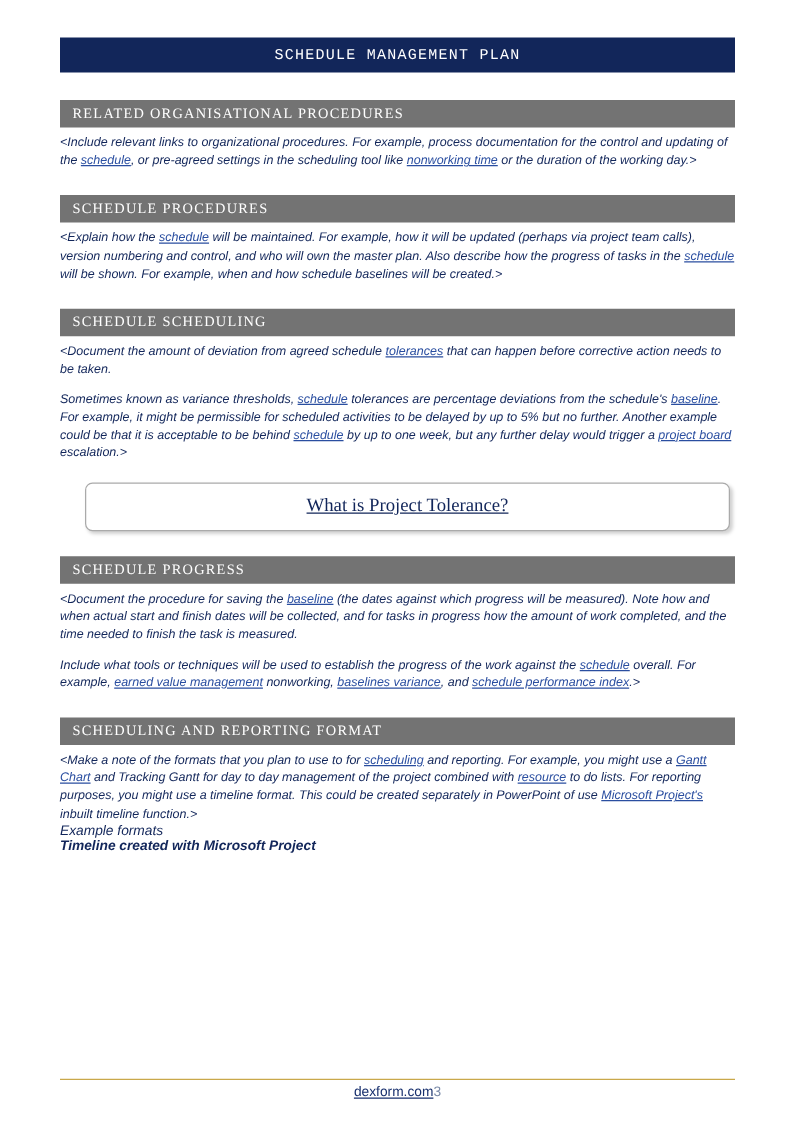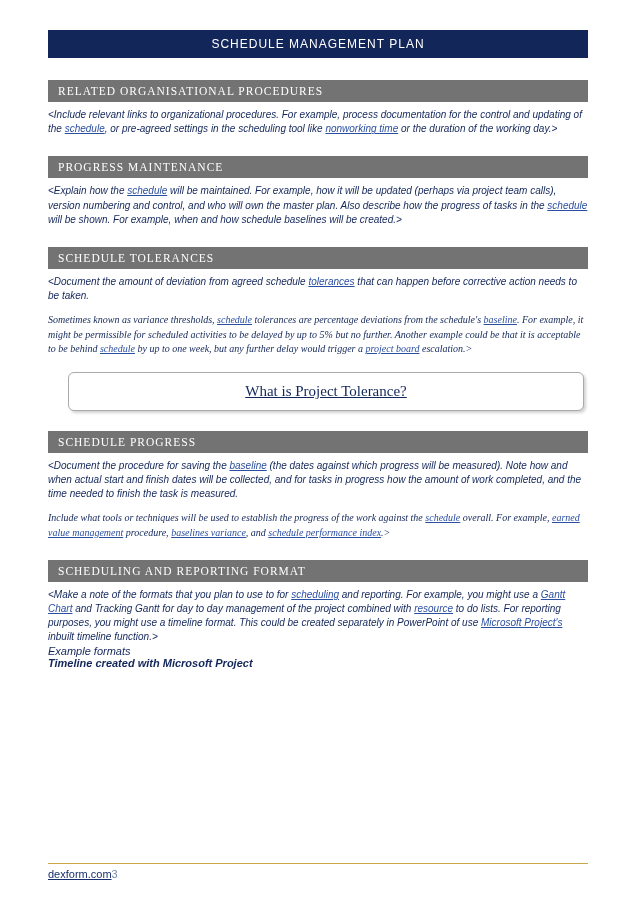--- a/index.html
+++ b/index.html
@@ -13,41 +13,41 @@
     position: relative;
     padding: 30px 48px 40px 48px;
   }
   .title-bar {
     background: #12265a;
     color: #fff;
     text-align: center;
     padding: 7px 10px;
     font-size: 12px;
     letter-spacing: 1px;
-    font-family: Liberation Sans, sans-serif;
+    font-family: Liberation Mono, monospace;
     margin-bottom: 22px;
   }
   .section-header {
     background: #737373;
     color: #fff;
     padding: 5px 10px;
     font-size: 11.5px;
     letter-spacing: 1px;
     font-family: Georgia, 'Times New Roman', serif;
     margin-top: 20px;
     margin-bottom: 6px;
   }
   .body-text {
     font-style: italic;
     color: #12265a;
     line-height: 1.42;
     font-size: 10px;
     margin-top: 4px;
   }
-  .body-text + .body-text { margin-top: 10px; font-family: Liberation Serif, serif; }
+  .body-text + .body-text { margin-top: 10px; }
   .link {
     color: #2a4ea0;
     text-decoration: underline;
     font-style: italic;
   }
   .callout {
     border: 1px solid #aaa;
     border-radius: 6px;
     padding: 10px 24px;
     text-align: center;
@@ -71,21 +71,21 @@
     color: #12265a;
   }
   .footer {
     position: absolute;
     bottom: 20px;
     left: 48px;
     right: 48px;
     border-top: 1px solid #c9a84a;
     padding-top: 4px;
     display: flex;
-    justify-content: flex-start;
+    justify-content: center;
     align-items: baseline;
   }
   .footer .site {
     color: #172f6d;
     text-decoration: underline;
     font-size: 11px;
   }
   .footer .page {
     color: #7a8aa8;
     font-size: 11px;
@@ -94,42 +94,42 @@
 </head>
 <body>
 
 <div class="title-bar">SCHEDULE MANAGEMENT PLAN</div>
 
 <div class="section-header">RELATED ORGANISATIONAL PROCEDURES</div>
 <p class="body-text">
   <span>&lt;Include relevant links to organizational procedures. For example, process documentation for the control and updating of the </span><a class="link">schedule</a><span>, or pre-agreed settings in the scheduling tool like </span><a class="link">nonworking time</a><span> or the duration of the working day.&gt;</span>
 </p>
 
-<div class="section-header">PROGRESS MAINTENANCE</div>
+<div class="section-header">SCHEDULE PROCEDURES</div>
 <p class="body-text">
   <span>&lt;Explain how the </span><a class="link">schedule</a><span> will be maintained. For example, how it will be updated (perhaps via project team calls), version numbering and control, and who will own the master plan. Also describe how the progress of tasks in the </span><a class="link">schedule</a><span> will be shown. For example, when and how schedule baselines will be created.&gt;</span>
 </p>
 
-<div class="section-header">SCHEDULE TOLERANCES</div>
+<div class="section-header">SCHEDULE SCHEDULING</div>
 <p class="body-text">
   <span>&lt;Document the amount of deviation from agreed schedule </span><a class="link">tolerances</a><span> that can happen before corrective action needs to be taken.</span>
 </p>
 <p class="body-text">
   <span>Sometimes known as variance thresholds, </span><a class="link">schedule</a><span> tolerances are percentage deviations from the schedule's </span><a class="link">baseline</a><span>. For example, it might be permissible for scheduled activities to be delayed by up to 5% but no further. Another example could be that it is acceptable to be behind </span><a class="link">schedule</a><span> by up to one week, but any further delay would trigger a </span><a class="link">project board</a><span> escalation.&gt;</span>
 </p>
 <div class="callout">
   <a>What is Project Tolerance?</a>
 </div>
 
 <div class="section-header">SCHEDULE PROGRESS</div>
 <p class="body-text">
   <span>&lt;Document the procedure for saving the </span><a class="link">baseline</a><span> (the dates against which progress will be measured). Note how and when actual start and finish dates will be collected, and for tasks in progress how the amount of work completed, and the time needed to finish the task is measured.</span>
 </p>
 <p class="body-text">
-  <span>Include what tools or techniques will be used to establish the progress of the work against the </span><a class="link">schedule</a><span> overall. For example, </span><a class="link">earned value management</a><span> procedure, </span><a class="link">baselines variance</a><span>, and </span><a class="link">schedule performance index</a><span>.&gt;</span>
+  <span>Include what tools or techniques will be used to establish the progress of the work against the </span><a class="link">schedule</a><span> overall. For example, </span><a class="link">earned value management</a><span> nonworking, </span><a class="link">baselines variance</a><span>, and </span><a class="link">schedule performance index</a><span>.&gt;</span>
 </p>
 
 <div class="section-header">SCHEDULING AND REPORTING FORMAT</div>
 <p class="body-text">
   <span>&lt;Make a note of the formats that you plan to use to for </span><a class="link">scheduling</a><span> and reporting. For example, you might use a </span><a class="link">Gantt Chart</a><span> and Tracking Gantt for day to day management of the project combined with </span><a class="link">resource</a><span> to do lists. For reporting purposes, you might use a timeline format. This could be created separately in PowerPoint of use </span><a class="link">Microsoft Project's</a><span> inbuilt timeline function.&gt;</span>
 </p>
 <p class="example-label">Example formats</p>
 <p class="bold-ital">Timeline created with Microsoft Project</p>
 
 <div class="footer">

